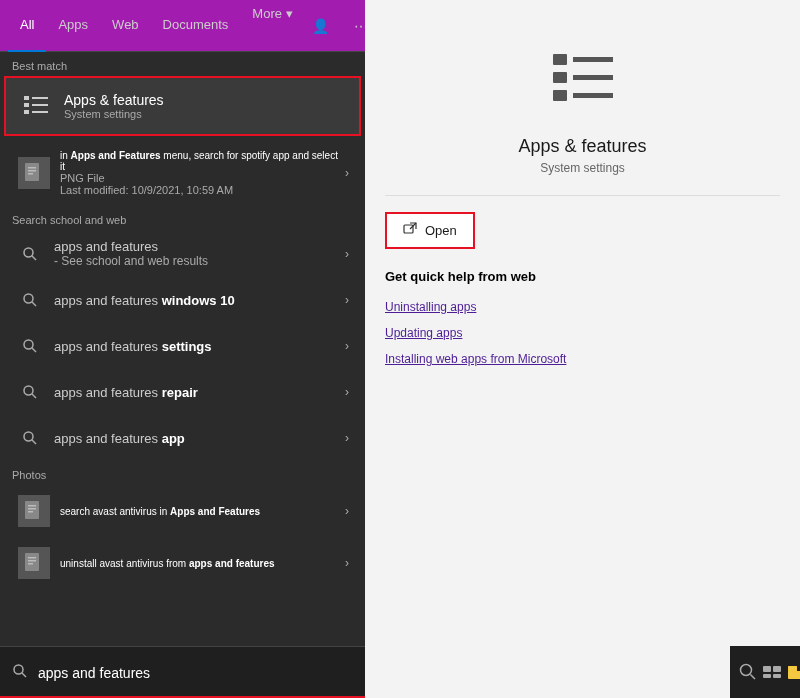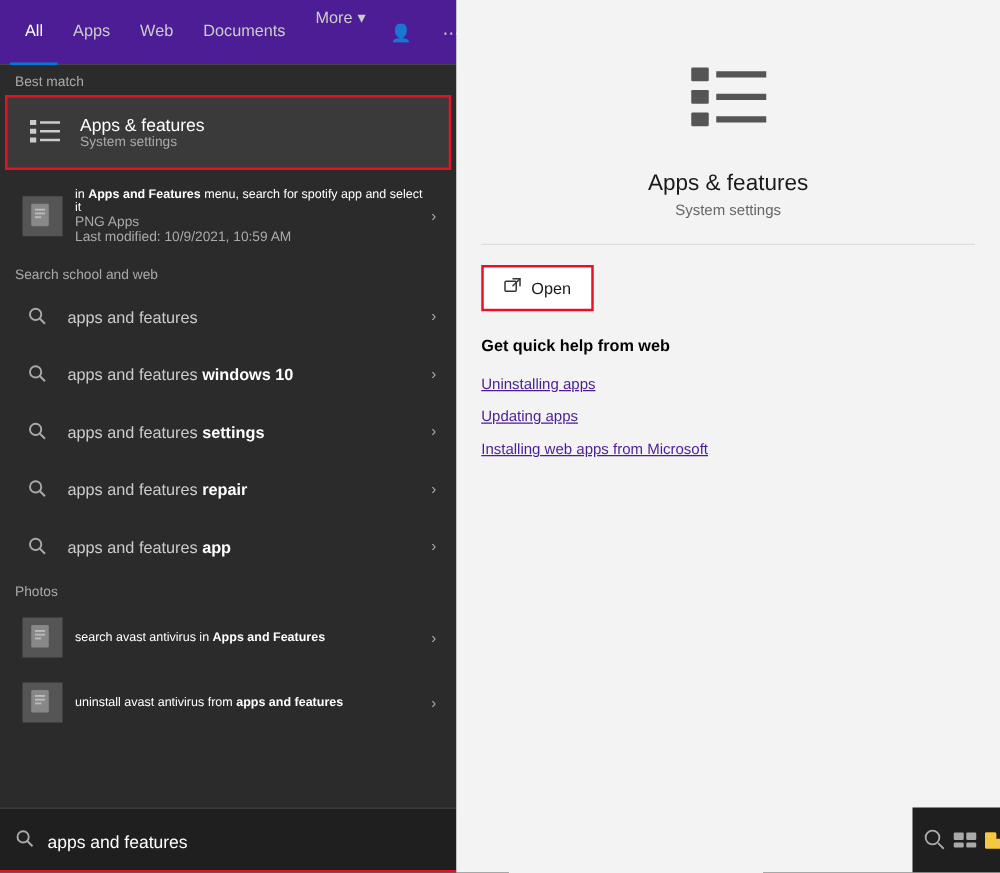--- a/index.html
+++ b/index.html
@@ -22,21 +22,21 @@
       background: #2b2b2b;
       display: flex;
       flex-direction: column;
     }
 
     
     .tabs-row {
       display: flex;
       align-items: center;
       height: 52px;
-      background: #4c1d95;
+      background: #a21caf;
       border-bottom: 1px solid #444;
       padding: 0 8px;
     }
     .tab-item {
       color: #ccc;
       font-size: 13px;
       padding: 6px 12px;
       cursor: pointer;
       border-bottom: 2px solid transparent;
       height: 52px;
@@ -364,37 +364,38 @@
           <rect x="2" y="1" width="14" height="18" rx="1" fill="#888"></rect>
           <rect x="5" y="5" width="8" height="1.5" fill="#bbb"></rect>
           <rect x="5" y="8" width="8" height="1.5" fill="#bbb"></rect>
           <rect x="5" y="11" width="5" height="1.5" fill="#bbb"></rect>
         </svg>
       </div>
       <div class="file-result-content">
         <div class="file-result-title">
           <span>in </span><b>Apps and Features</b><span> menu, search for spotify app and select it</span>
         </div>
-        <div class="file-result-meta">PNG Apps</div>
+        <div class="file-result-meta">PNG File</div>
         <div class="file-result-meta">Last modified: 10/9/2021, 10:59 AM</div>
       </div>
       <div class="file-chevron">›</div>
     </div>
 
     <div class="section-label">Search school and web</div>
 
     <div class="search-web-item">
       <div class="search-icon-wrap">
         <svg width="16" height="16" viewBox="0 0 16 16" fill="none">
           <circle cx="6.5" cy="6.5" r="4.5" stroke="#aaa" stroke-width="1.5"></circle>
           <line x1="10" y1="10" x2="14" y2="14" stroke="#aaa" stroke-width="1.5"></line>
         </svg>
       </div>
       <div class="search-web-text">
         <span>apps and features</span>
+        <span class="see-results">- See school and web results</span>
       </div>
       <div class="web-chevron">›</div>
     </div>
 
     <div class="search-web-item">
       <div class="search-icon-wrap">
         <svg width="16" height="16" viewBox="0 0 16 16" fill="none">
           <circle cx="6.5" cy="6.5" r="4.5" stroke="#aaa" stroke-width="1.5"></circle>
           <line x1="10" y1="10" x2="14" y2="14" stroke="#aaa" stroke-width="1.5"></line>
         </svg>

